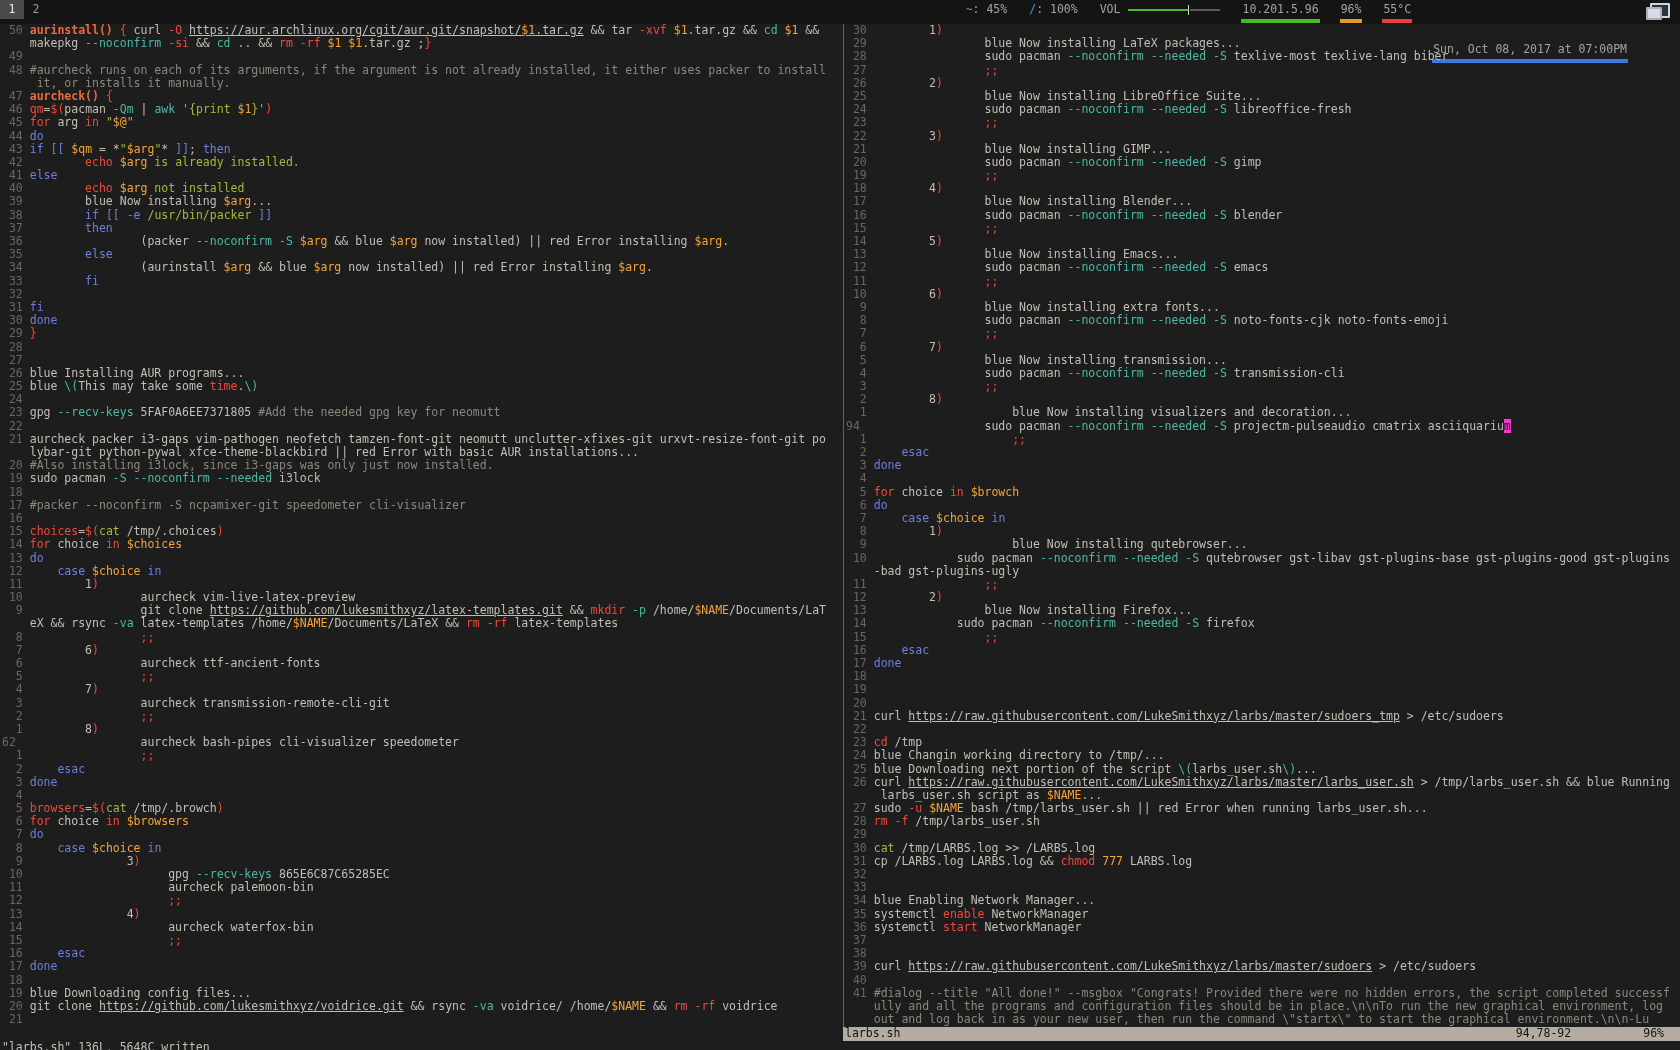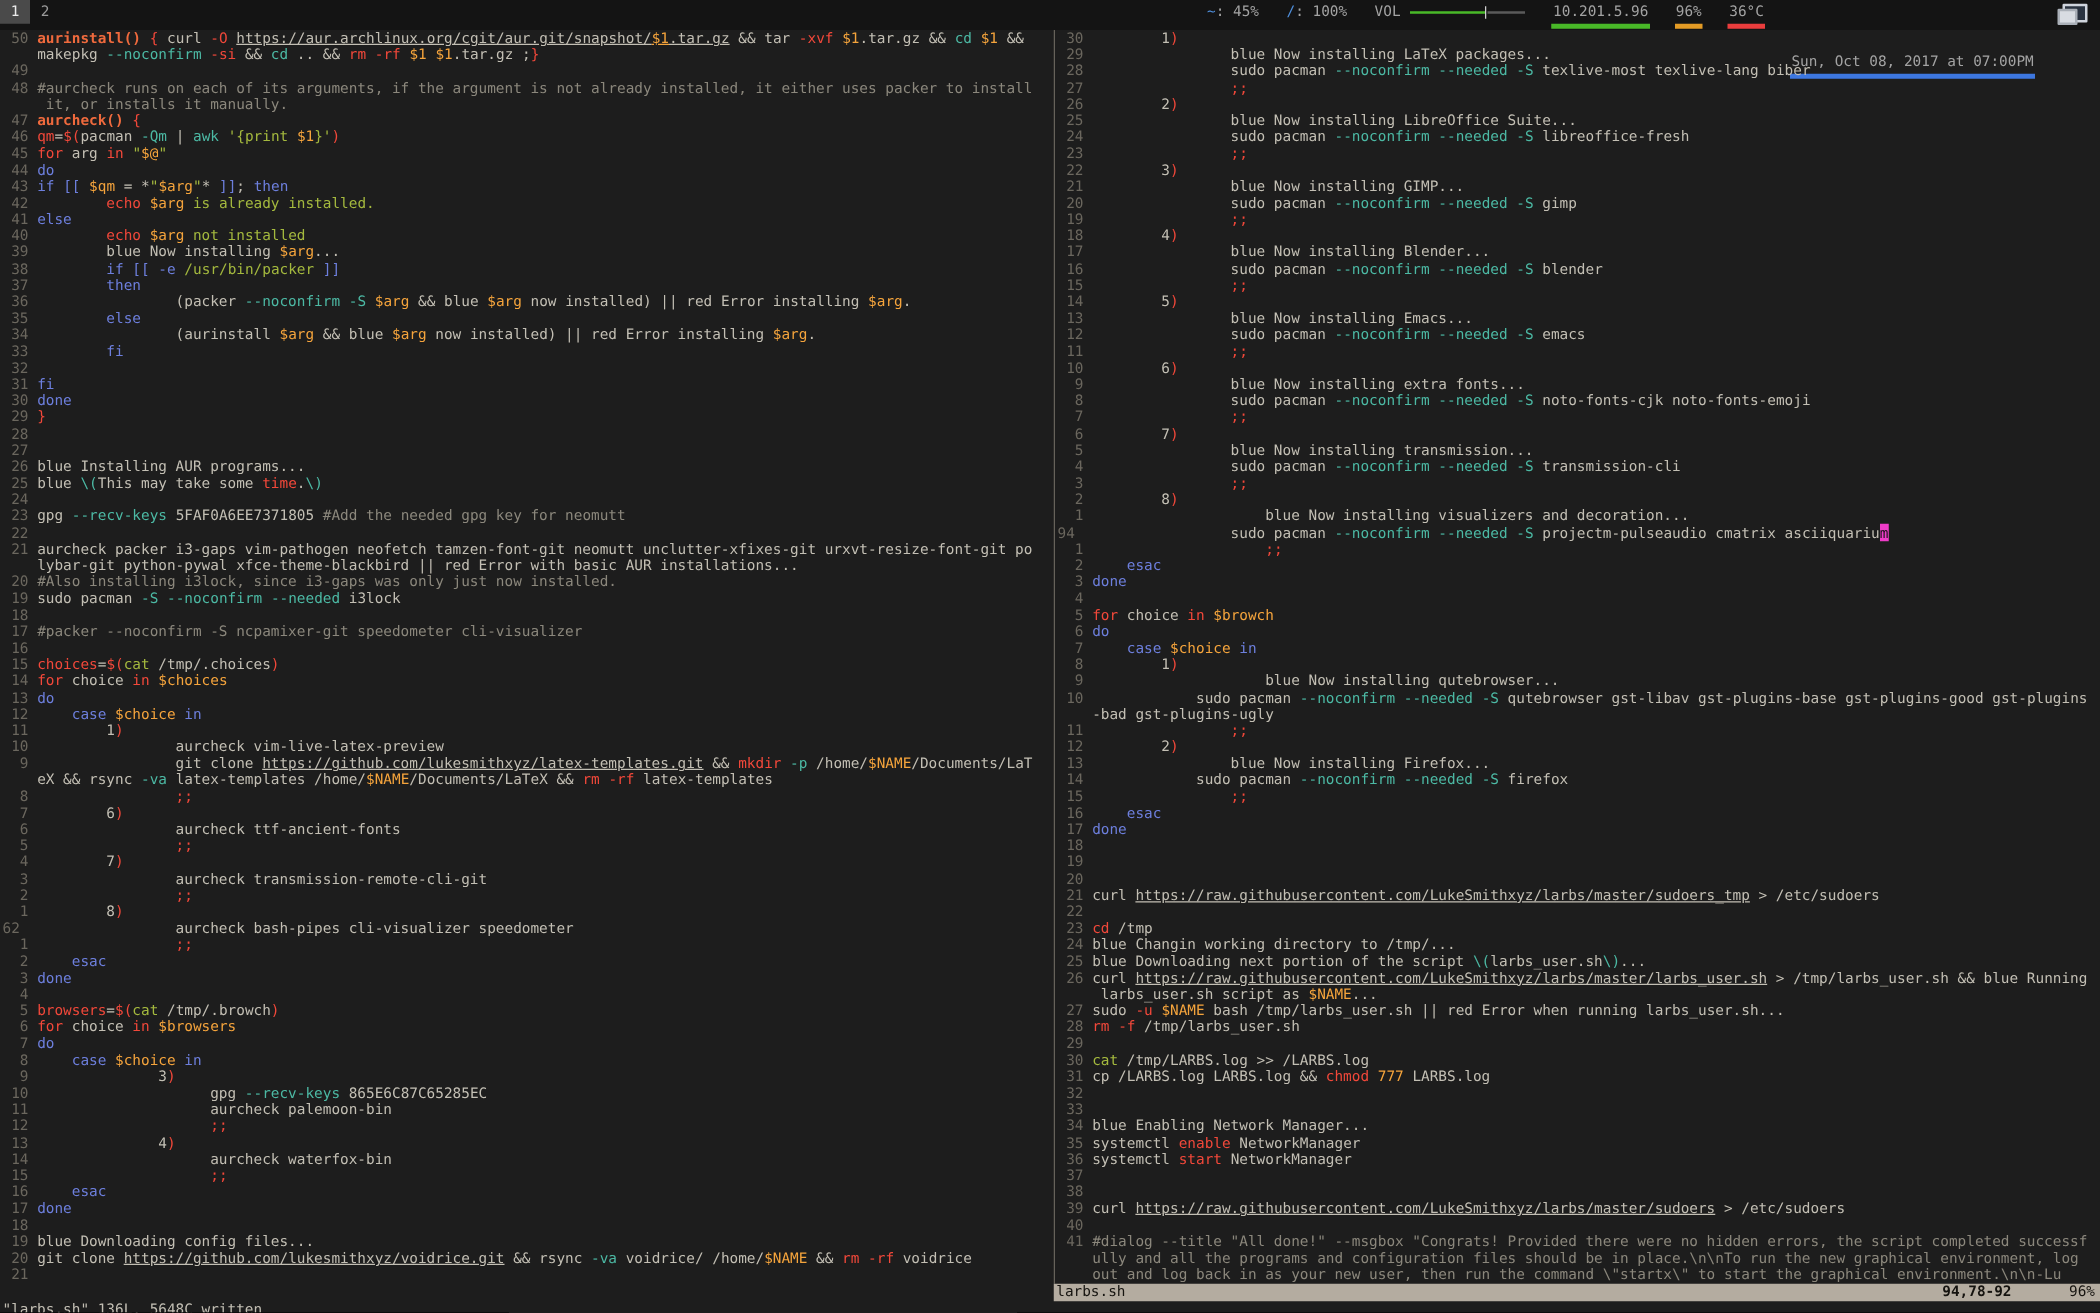--- a/index.html
+++ b/index.html
@@ -28,42 +28,42 @@
   .ln{color:#6b675e;}
   .t{color:#c3bfb4;} .r{color:#f2483a;} .f{color:#ef6a3d;font-weight:bold;} .o{color:#f5a43c;}
   .g{color:#a4b93e;} .b{color:#6d7fdd;text-align:center;} .c{color:#4cb9a4;} .k{color:#8b877c;}
   .u{color:#c3bfb4;text-decoration:underline;text-align:right;} .uo{color:#f5a43c;text-decoration:underline;}
   .cur{background:#ef3cc8;color:#141414;}
   .vdivider{position:absolute;top:24px;left:843px;width:1px;height:1003px;background:#66625a;}
   
   .statusline{position:absolute;top:1027px;left:0;width:1680px;height:13.5px;white-space:pre;}
   .st-left{position:absolute;left:0;top:0;width:843px;overflow:hidden;color:#b9b5aa;}
   .st-right{position:absolute;left:843px;top:0;width:837px;background:#b4aca0;color:#15130f;
-            display:flex;align-items:center;box-sizing:border-box;padding:0 4px 0 2px;height:13.5px;}
+            display:flex;align-items:center;box-sizing:border-box;padding:0 16px 0 2px;height:13.5px;}
   .st-right .fill{flex:1;}
-  .st-right .ruler{margin-right:46px;font-weight:bold;}
+  .st-right .ruler{margin-right:72px;}
   .cmdline{position:absolute;top:1041px;left:2px;width:1670px;height:13.2px;white-space:pre;color:#c3bfb4;}
 </style>
 </head>
 <body>
 
 <div class="screen">
 
   <div class="topbar">
     <div class="ws-wrap">
       <div class="ws active">1</div>
       <div class="ws">2</div>
     </div>
     <div class="mods">
       <span class="mod"><span class="accent">~</span><span>: 45%</span></span>
       <span class="mod"><span class="accent">/</span><span>: 100%</span></span>
       <span class="mod"><span>VOL</span><span class="volbar"><span class="vg" id="vol-green" style="width: 59.8px; background: rgb(73, 185, 40);"></span><span class="vr" id="vol-rest" style="width: 30.2px;"></span><span class="vm" id="vol-mark" style="left: 59.8px;"></span></span></span>
       <span class="mod" style="border-bottom-color: rgb(73, 185, 40);">10.201.5.96</span>
       <span class="mod" style="border-bottom-color: rgb(227, 155, 37);">96%</span>
-      <span class="mod" style="border-bottom-color: rgb(234, 61, 61);">36°C</span>
+      <span class="mod" style="border-bottom-color: rgb(234, 61, 61);">55°C</span>
       <span class="mod" style="border-bottom-color: rgb(61, 119, 224); margin-top: 40px;">Sun, Oct 08, 2017 at 07:00PM</span>
       <span class="sysicon">
           <span class="scr"></span>
           <span class="scr2"></span>
         </span>
     </div>
   </div>
 
   <div class="pane" id="left-pane" style="left:2px;width:841px;"><div class="row"><span class="ln"> 50 </span><span class="f">aurinstall()</span><span class="t"> </span><span class="r">{</span><span class="t"> curl </span><span class="r">-O</span><span class="t"> </span><span class="u">https://aur.archlinux.org/cgit/aur.git/snapshot/</span><span class="uo">$1</span><span class="u">.tar.gz</span><span class="t"> &amp;&amp; tar </span><span class="r">-xvf</span><span class="t"> </span><span class="o">$1</span><span class="t">.tar.gz &amp;&amp; </span><span class="c">cd</span><span class="t"> </span><span class="o">$1</span><span class="t"> &amp;&amp;</span></div><div class="row"><span class="ln">    </span><span class="t">makepkg </span><span class="c">--noconfirm</span><span class="t"> </span><span class="r">-si</span><span class="t"> &amp;&amp; </span><span class="c">cd</span><span class="t"> .. &amp;&amp; </span><span class="r">rm</span><span class="t"> </span><span class="r">-rf</span><span class="t"> </span><span class="o">$1</span><span class="t"> </span><span class="o">$1</span><span class="t">.tar.gz ;</span><span class="r">}</span></div><div class="row"><span class="ln"> 49 </span></div><div class="row"><span class="ln"> 48 </span><span class="k">#aurcheck runs on each of its arguments, if the argument is not already installed, it either uses packer to install</span></div><div class="row"><span class="ln">    </span><span class="k"> it, or installs it manually.</span></div><div class="row"><span class="ln"> 47 </span><span class="f">aurcheck()</span><span class="t"> </span><span class="r">{</span></div><div class="row"><span class="ln"> 46 </span><span class="r">qm</span><span class="t">=</span><span class="r">$(</span><span class="t">pacman </span><span class="c">-Qm</span><span class="t"> | </span><span class="c">awk</span><span class="t"> </span><span class="g">'{print </span><span class="o">$1</span><span class="g">}'</span><span class="r">)</span></div><div class="row"><span class="ln"> 45 </span><span class="r">for</span><span class="t"> arg </span><span class="r">in</span><span class="t"> </span><span class="g">"</span><span class="o">$@</span><span class="g">"</span></div><div class="row"><span class="ln"> 44 </span><span class="b">do</span></div><div class="row"><span class="ln"> 43 </span><span class="b">if</span><span class="t"> </span><span class="b">[[</span><span class="t"> </span><span class="o">$qm</span><span class="t"> = *</span><span class="g">"</span><span class="o">$arg</span><span class="g">"</span><span class="t">* </span><span class="b">]]</span><span class="t">; </span><span class="b">then</span></div><div class="row"><span class="ln"> 42 </span><span class="t">        </span><span class="r">echo</span><span class="t"> </span><span class="o">$arg</span><span class="g"> is already installed.</span></div><div class="row"><span class="ln"> 41 </span><span class="b">else</span></div><div class="row"><span class="ln"> 40 </span><span class="t">        </span><span class="r">echo</span><span class="t"> </span><span class="o">$arg</span><span class="g"> not installed</span></div><div class="row"><span class="ln"> 39 </span><span class="t">        blue Now installing </span><span class="o">$arg</span><span class="t">...</span></div><div class="row"><span class="ln"> 38 </span><span class="t">        </span><span class="b">if</span><span class="t"> </span><span class="b">[[</span><span class="t"> </span><span class="b">-e</span><span class="t"> </span><span class="g">/usr/bin/packer</span><span class="t"> </span><span class="b">]]</span></div><div class="row"><span class="ln"> 37 </span><span class="t">        </span><span class="b">then</span></div><div class="row"><span class="ln"> 36 </span><span class="t">                (packer </span><span class="c">--noconfirm</span><span class="t"> </span><span class="c">-S</span><span class="t"> </span><span class="o">$arg</span><span class="t"> &amp;&amp; blue </span><span class="o">$arg</span><span class="t"> now installed) || red Error installing </span><span class="o">$arg</span><span class="t">.</span></div><div class="row"><span class="ln"> 35 </span><span class="t">        </span><span class="b">else</span></div><div class="row"><span class="ln"> 34 </span><span class="t">                (aurinstall </span><span class="o">$arg</span><span class="t"> &amp;&amp; blue </span><span class="o">$arg</span><span class="t"> now installed) || red Error installing </span><span class="o">$arg</span><span class="t">.</span></div><div class="row"><span class="ln"> 33 </span><span class="t">        </span><span class="b">fi</span></div><div class="row"><span class="ln"> 32 </span></div><div class="row"><span class="ln"> 31 </span><span class="b">fi</span></div><div class="row"><span class="ln"> 30 </span><span class="b">done</span></div><div class="row"><span class="ln"> 29 </span><span class="r">}</span></div><div class="row"><span class="ln"> 28 </span></div><div class="row"><span class="ln"> 27 </span></div><div class="row"><span class="ln"> 26 </span><span class="t">blue Installing AUR programs...</span></div><div class="row"><span class="ln"> 25 </span><span class="t">blue </span><span class="c">\(</span><span class="t">This may take some </span><span class="r">time</span><span class="t">.</span><span class="c">\)</span></div><div class="row"><span class="ln"> 24 </span></div><div class="row"><span class="ln"> 23 </span><span class="t">gpg </span><span class="c">--recv-keys</span><span class="t"> 5FAF0A6EE7371805 </span><span class="k">#Add the needed gpg key for neomutt</span></div><div class="row"><span class="ln"> 22 </span></div><div class="row"><span class="ln"> 21 </span><span class="t">aurcheck packer i3-gaps vim-pathogen neofetch tamzen-font-git neomutt unclutter-xfixes-git urxvt-resize-font-git po</span></div><div class="row"><span class="ln">    </span><span class="t">lybar-git python-pywal xfce-theme-blackbird || red Error with basic AUR installations...</span></div><div class="row"><span class="ln"> 20 </span><span class="k">#Also installing i3lock, since i3-gaps was only just now installed.</span></div><div class="row"><span class="ln"> 19 </span><span class="t">sudo pacman </span><span class="c">-S</span><span class="t"> </span><span class="c">--noconfirm</span><span class="t"> </span><span class="c">--needed</span><span class="t"> i3lock</span></div><div class="row"><span class="ln"> 18 </span></div><div class="row"><span class="ln"> 17 </span><span class="k">#packer --noconfirm -S ncpamixer-git speedometer cli-visualizer</span></div><div class="row"><span class="ln"> 16 </span></div><div class="row"><span class="ln"> 15 </span><span class="r">choices</span><span class="t">=</span><span class="r">$(</span><span class="g">cat</span><span class="t"> /tmp/.choices</span><span class="r">)</span></div><div class="row"><span class="ln"> 14 </span><span class="r">for</span><span class="t"> choice </span><span class="r">in</span><span class="t"> </span><span class="o">$choices</span></div><div class="row"><span class="ln"> 13 </span><span class="b">do</span></div><div class="row"><span class="ln"> 12 </span><span class="t">    </span><span class="b">case</span><span class="t"> </span><span class="o">$choice</span><span class="t"> </span><span class="b">in</span></div><div class="row"><span class="ln"> 11 </span><span class="t">        1</span><span class="r">)</span></div><div class="row"><span class="ln"> 10 </span><span class="t">                aurcheck vim-live-latex-preview</span></div><div class="row"><span class="ln">  9 </span><span class="t">                git clone </span><span class="u">https://github.com/lukesmithxyz/latex-templates.git</span><span class="t"> &amp;&amp; </span><span class="r">mkdir</span><span class="t"> </span><span class="c">-p</span><span class="t"> /home/</span><span class="o">$NAME</span><span class="t">/Documents/LaT</span></div><div class="row"><span class="ln">    </span><span class="t">eX &amp;&amp; rsync </span><span class="c">-va</span><span class="t"> latex-templates /home/</span><span class="o">$NAME</span><span class="t">/Documents/LaTeX &amp;&amp; </span><span class="r">rm</span><span class="t"> </span><span class="r">-rf</span><span class="t"> latex-templates</span></div><div class="row"><span class="ln">  8 </span><span class="t">                </span><span class="r">;;</span></div><div class="row"><span class="ln">  7 </span><span class="t">        6</span><span class="r">)</span></div><div class="row"><span class="ln">  6 </span><span class="t">                aurcheck ttf-ancient-fonts</span></div><div class="row"><span class="ln">  5 </span><span class="t">                </span><span class="r">;;</span></div><div class="row"><span class="ln">  4 </span><span class="t">        7</span><span class="r">)</span></div><div class="row"><span class="ln">  3 </span><span class="t">                aurcheck transmission-remote-cli-git</span></div><div class="row"><span class="ln">  2 </span><span class="t">                </span><span class="r">;;</span></div><div class="row"><span class="ln">  1 </span><span class="t">        8</span><span class="r">)</span></div><div class="row"><span class="ln">62  </span><span class="t">                aurcheck bash-pipes cli-visualizer speedometer</span></div><div class="row"><span class="ln">  1 </span><span class="t">                </span><span class="r">;;</span></div><div class="row"><span class="ln">  2 </span><span class="t">    </span><span class="b">esac</span></div><div class="row"><span class="ln">  3 </span><span class="b">done</span></div><div class="row"><span class="ln">  4 </span></div><div class="row"><span class="ln">  5 </span><span class="r">browsers</span><span class="t">=</span><span class="r">$(</span><span class="g">cat</span><span class="t"> /tmp/.browch</span><span class="r">)</span></div><div class="row"><span class="ln">  6 </span><span class="r">for</span><span class="t"> choice </span><span class="r">in</span><span class="t"> </span><span class="o">$browsers</span></div><div class="row"><span class="ln">  7 </span><span class="b">do</span></div><div class="row"><span class="ln">  8 </span><span class="t">    </span><span class="b">case</span><span class="t"> </span><span class="o">$choice</span><span class="t"> </span><span class="b">in</span></div><div class="row"><span class="ln">  9 </span><span class="t">              3</span><span class="r">)</span></div><div class="row"><span class="ln"> 10 </span><span class="t">                    gpg </span><span class="c">--recv-keys</span><span class="t"> 865E6C87C65285EC</span></div><div class="row"><span class="ln"> 11 </span><span class="t">                    aurcheck palemoon-bin</span></div><div class="row"><span class="ln"> 12 </span><span class="t">                    </span><span class="r">;;</span></div><div class="row"><span class="ln"> 13 </span><span class="t">              4</span><span class="r">)</span></div><div class="row"><span class="ln"> 14 </span><span class="t">                    aurcheck waterfox-bin</span></div><div class="row"><span class="ln"> 15 </span><span class="t">                    </span><span class="r">;;</span></div><div class="row"><span class="ln"> 16 </span><span class="t">    </span><span class="b">esac</span></div><div class="row"><span class="ln"> 17 </span><span class="b">done</span></div><div class="row"><span class="ln"> 18 </span></div><div class="row"><span class="ln"> 19 </span><span class="t">blue Downloading config files...</span></div><div class="row"><span class="ln"> 20 </span><span class="t">git clone </span><span class="u">https://github.com/lukesmithxyz/voidrice.git</span><span class="t"> &amp;&amp; rsync </span><span class="c">-va</span><span class="t"> voidrice/ /home/</span><span class="o">$NAME</span><span class="t"> &amp;&amp; </span><span class="r">rm</span><span class="t"> </span><span class="r">-rf</span><span class="t"> voidrice</span></div><div class="row"><span class="ln"> 21 </span></div></div>
   <div class="vdivider"></div>

